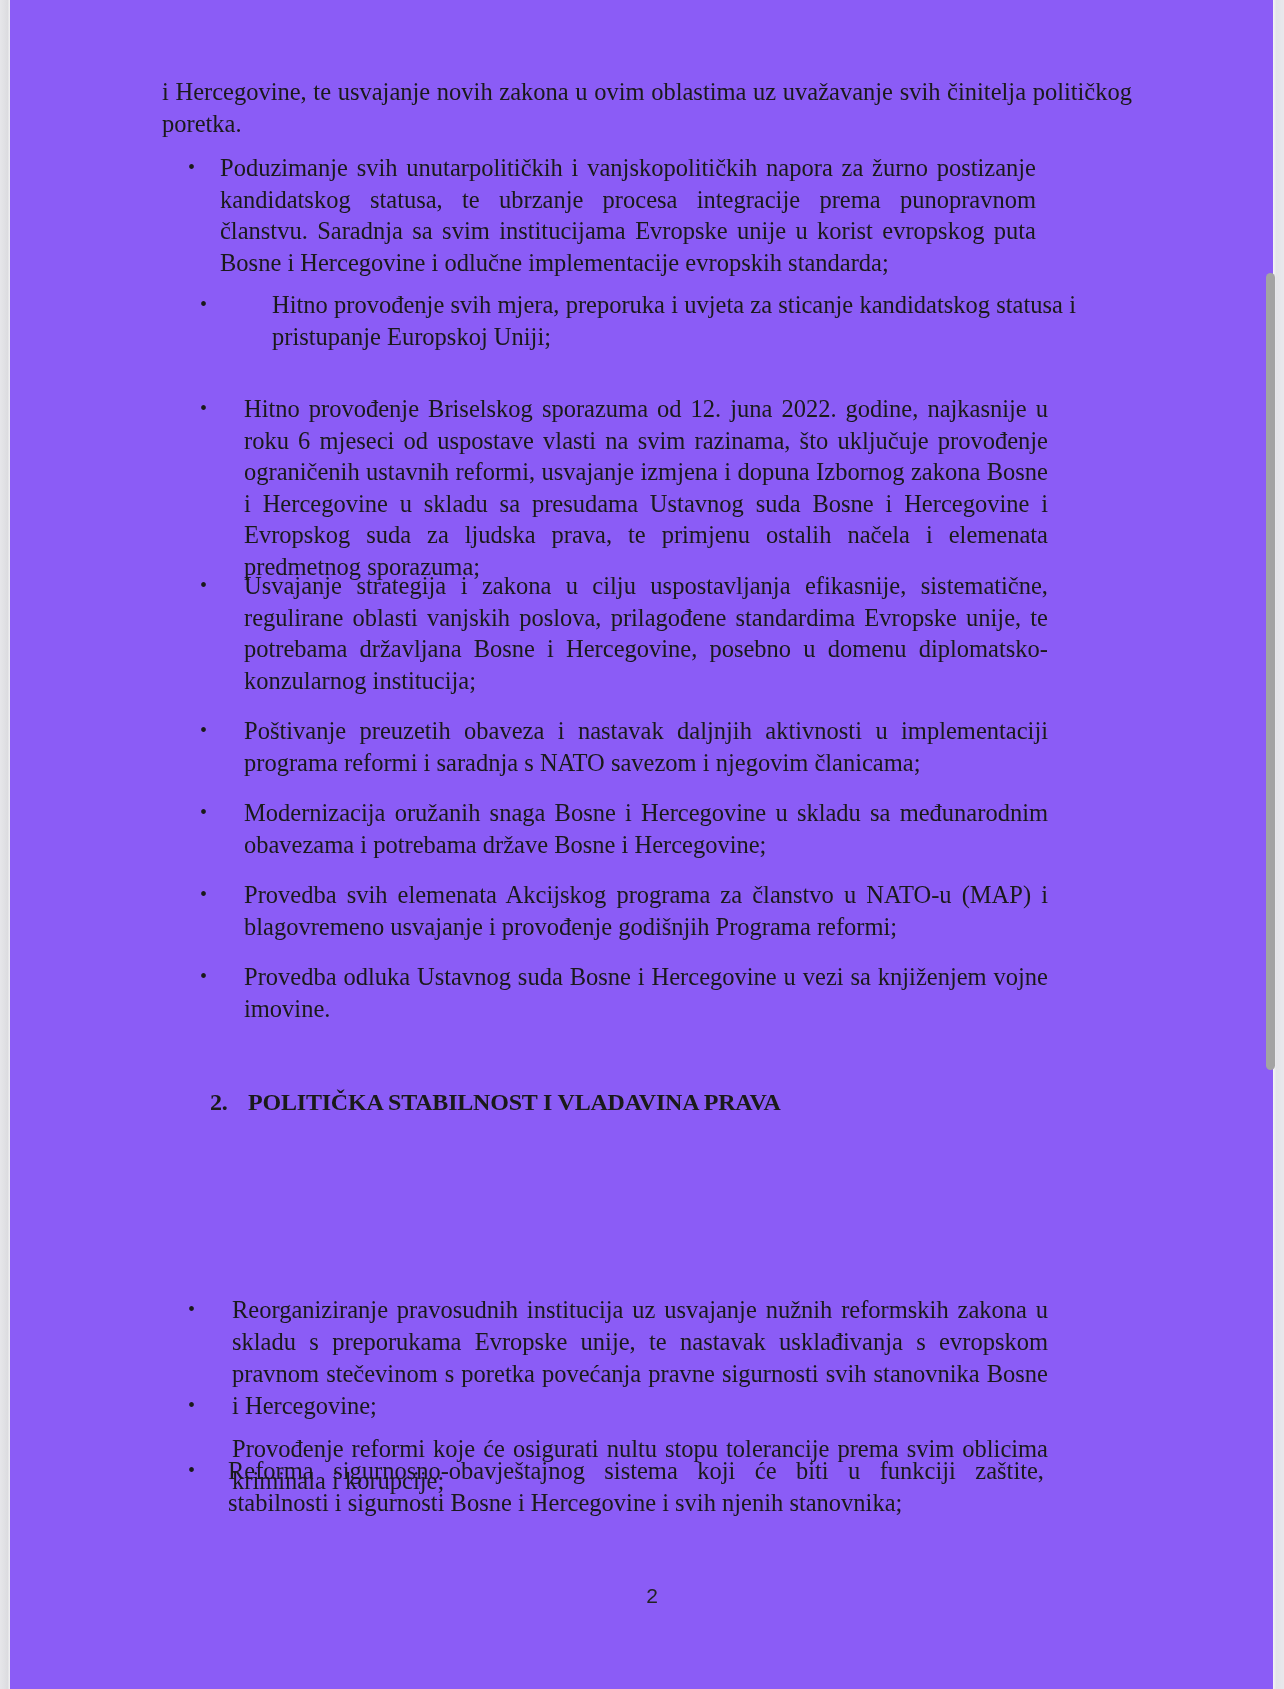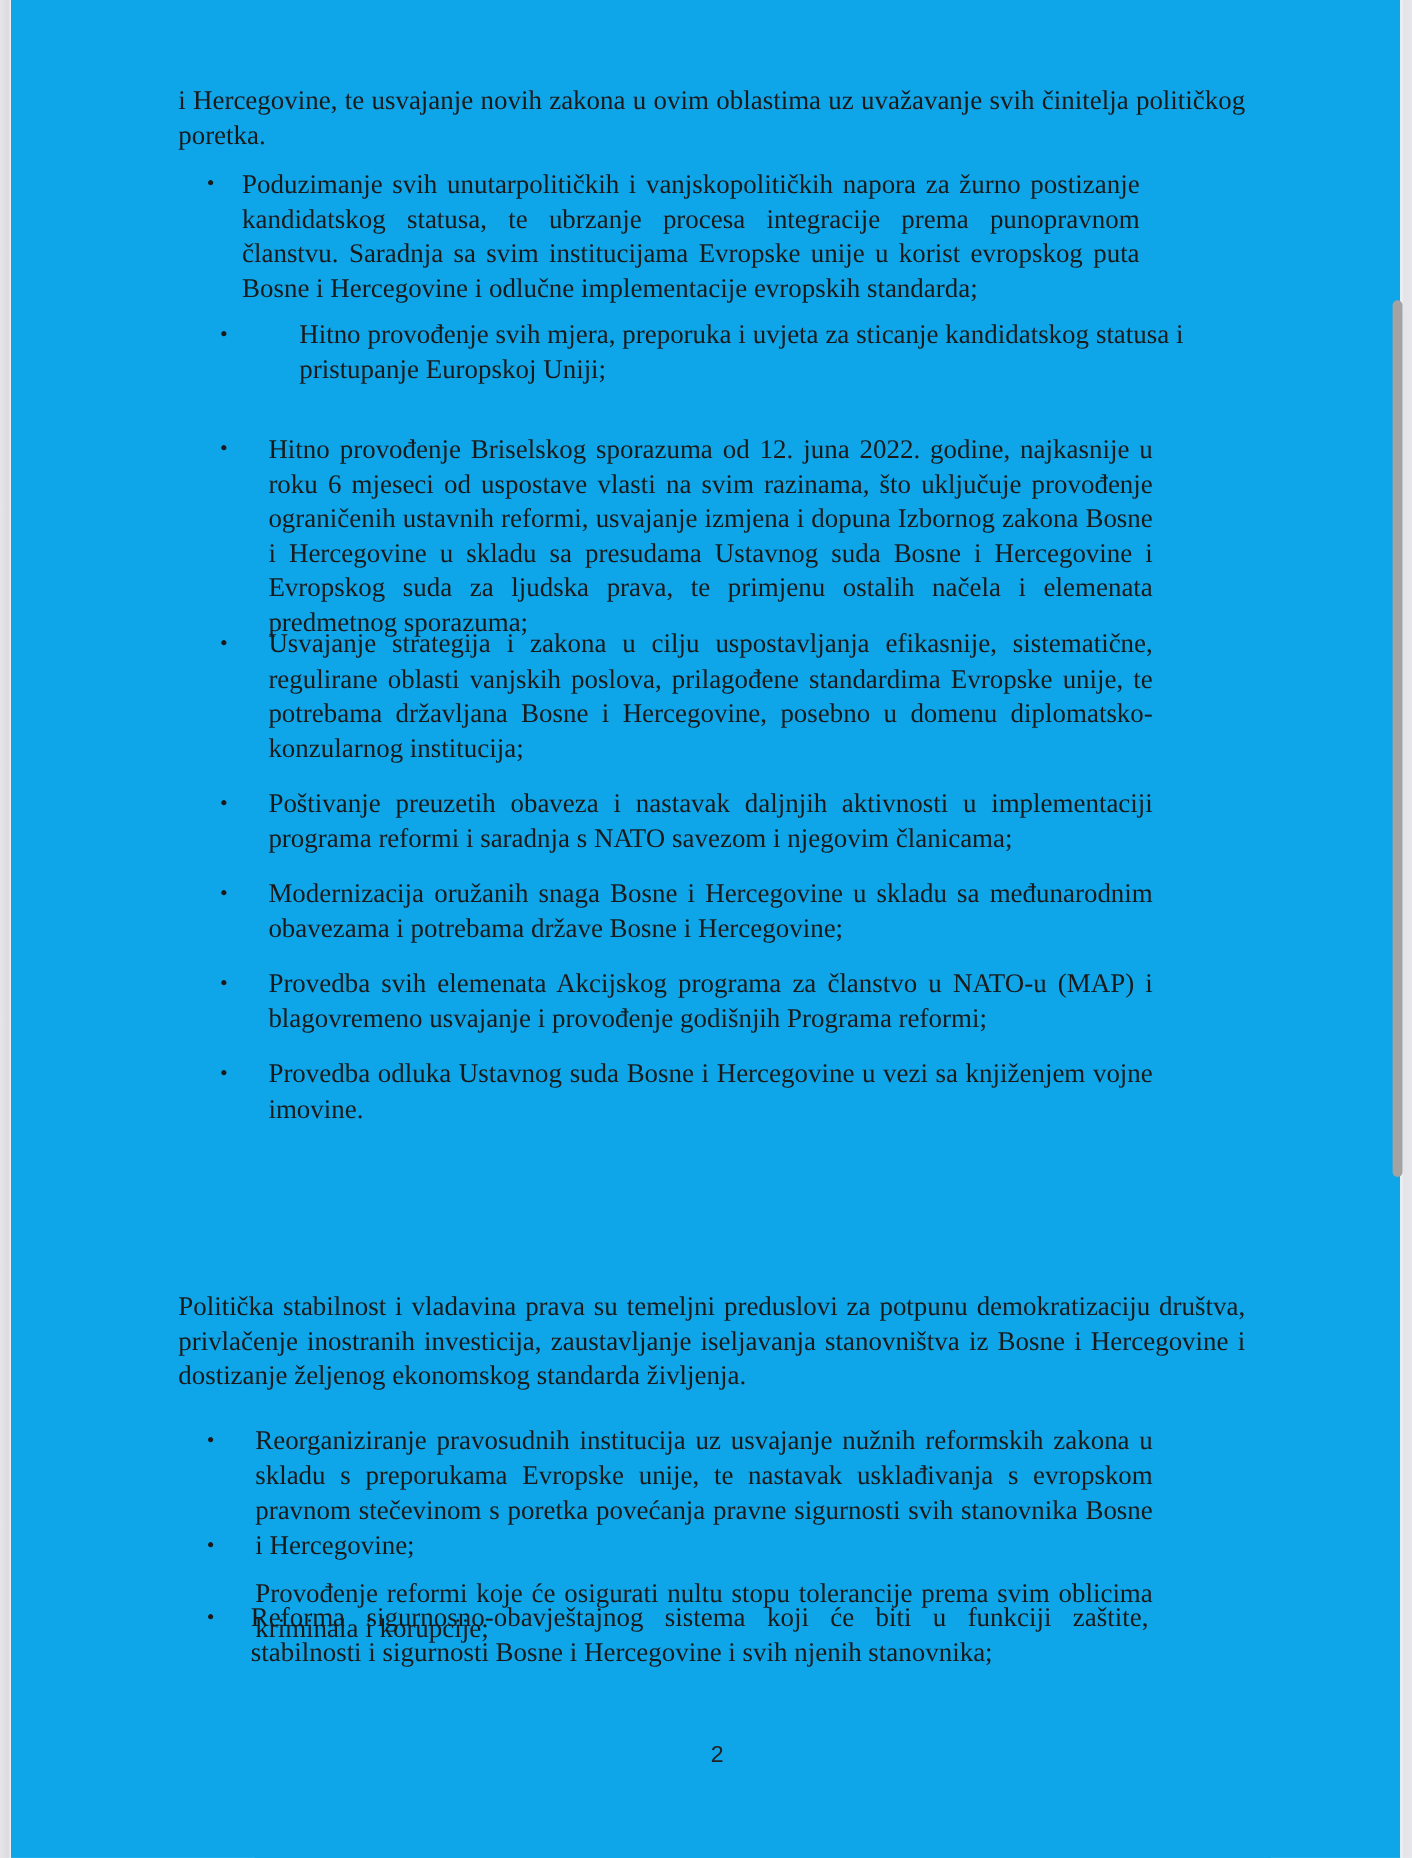--- a/index.html
+++ b/index.html
@@ -17,21 +17,21 @@
   .edge-right {
     position: absolute; right: 0; top: 0; width: 11px; height: 1689px;
     background: linear-gradient(to right, #f4f4f6 0%, #e4e4e8 30%, #e8e8ec 100%);
   }
   .scroll-thumb {
     position: absolute; left: 1266px; top: 273px; width: 9px; height: 797px;
     background: #a3a3a3; border-radius: 5px;
   }
   .page {
     position: absolute; left: 10px; top: 0; width: 1263px; height: 1689px;
-    background: #0ea5e9;
+    background: #8b5cf6;
   }
   .text { font-size: 24.5px; line-height: 31.5px; text-align: justify; }
   .para { position: absolute; left: 162px; width: 960px; }
   .bullet-item { position: absolute; width: 960px; }
   .bullet-item .dot {
     position: absolute; top: 0; width: 20px; font-size: 20px;
   }
   .bullet-item .body { position: absolute; text-align: justify; }
   .heading {
     position: absolute; left: 200px; top: 1089px;
@@ -85,22 +85,24 @@
   <div class="bullet-item text" style="top:879px;left:190px;">
     <span class="dot" style="left:0;">•</span>
     <div class="body" style="left:44px;width:804px;">Provedba svih elemenata Akcijskog programa za članstvo u NATO-u (MAP) i blagovremeno usvajanje i provođenje godišnjih Programa reformi;</div>
   </div>
 
   <div class="bullet-item text" style="top:961px;left:190px;">
     <span class="dot" style="left:0;">•</span>
     <div class="body" style="left:44px;width:804px;">Provedba odluka Ustavnog suda Bosne i Hercegovine u vezi sa knjiženjem vojne imovine.</div>
   </div>
 
+  <div class="heading">
+    <span class="num">2.</span><span>POLITIČKA STABILNOST I VLADAVINA PRAVA</span>
+  </div>
 
-  <div class="para text" style="top:1172px;left:152px;width:970px;">Politička stabilnost i vladavina prava su temeljni preduslovi za potpunu demokratizaciju društva, privlačenje inostranih investicija, zaustavljanje iseljavanja stanovništva iz Bosne i Hercegovine i dostizanje željenog ekonomskog standarda življenja.</div>
 
   <div class="bullet-item text" style="top:1294px;left:178px;">
     <span class="dot" style="left:0;">•</span>
     <div class="body" style="left:44px;width:816px;line-height:32px;">Reorganiziranje pravosudnih institucija uz usvajanje nužnih reformskih zakona u skladu s preporukama Evropske unije, te nastavak usklađivanja s evropskom pravnom stečevinom s poretka povećanja pravne sigurnosti svih stanovnika Bosne i Hercegovine;</div>
   </div>
 
   <div class="bullet-item text" style="top:1390px;left:178px;">
     <span class="dot" style="left:0;">•</span>
     <div class="body" style="left:44px;width:816px;line-height:32px;margin-top:43px;">Provođenje reformi koje će osigurati nultu stopu tolerancije prema svim oblicima kriminala i korupcije;</div>
   </div>

